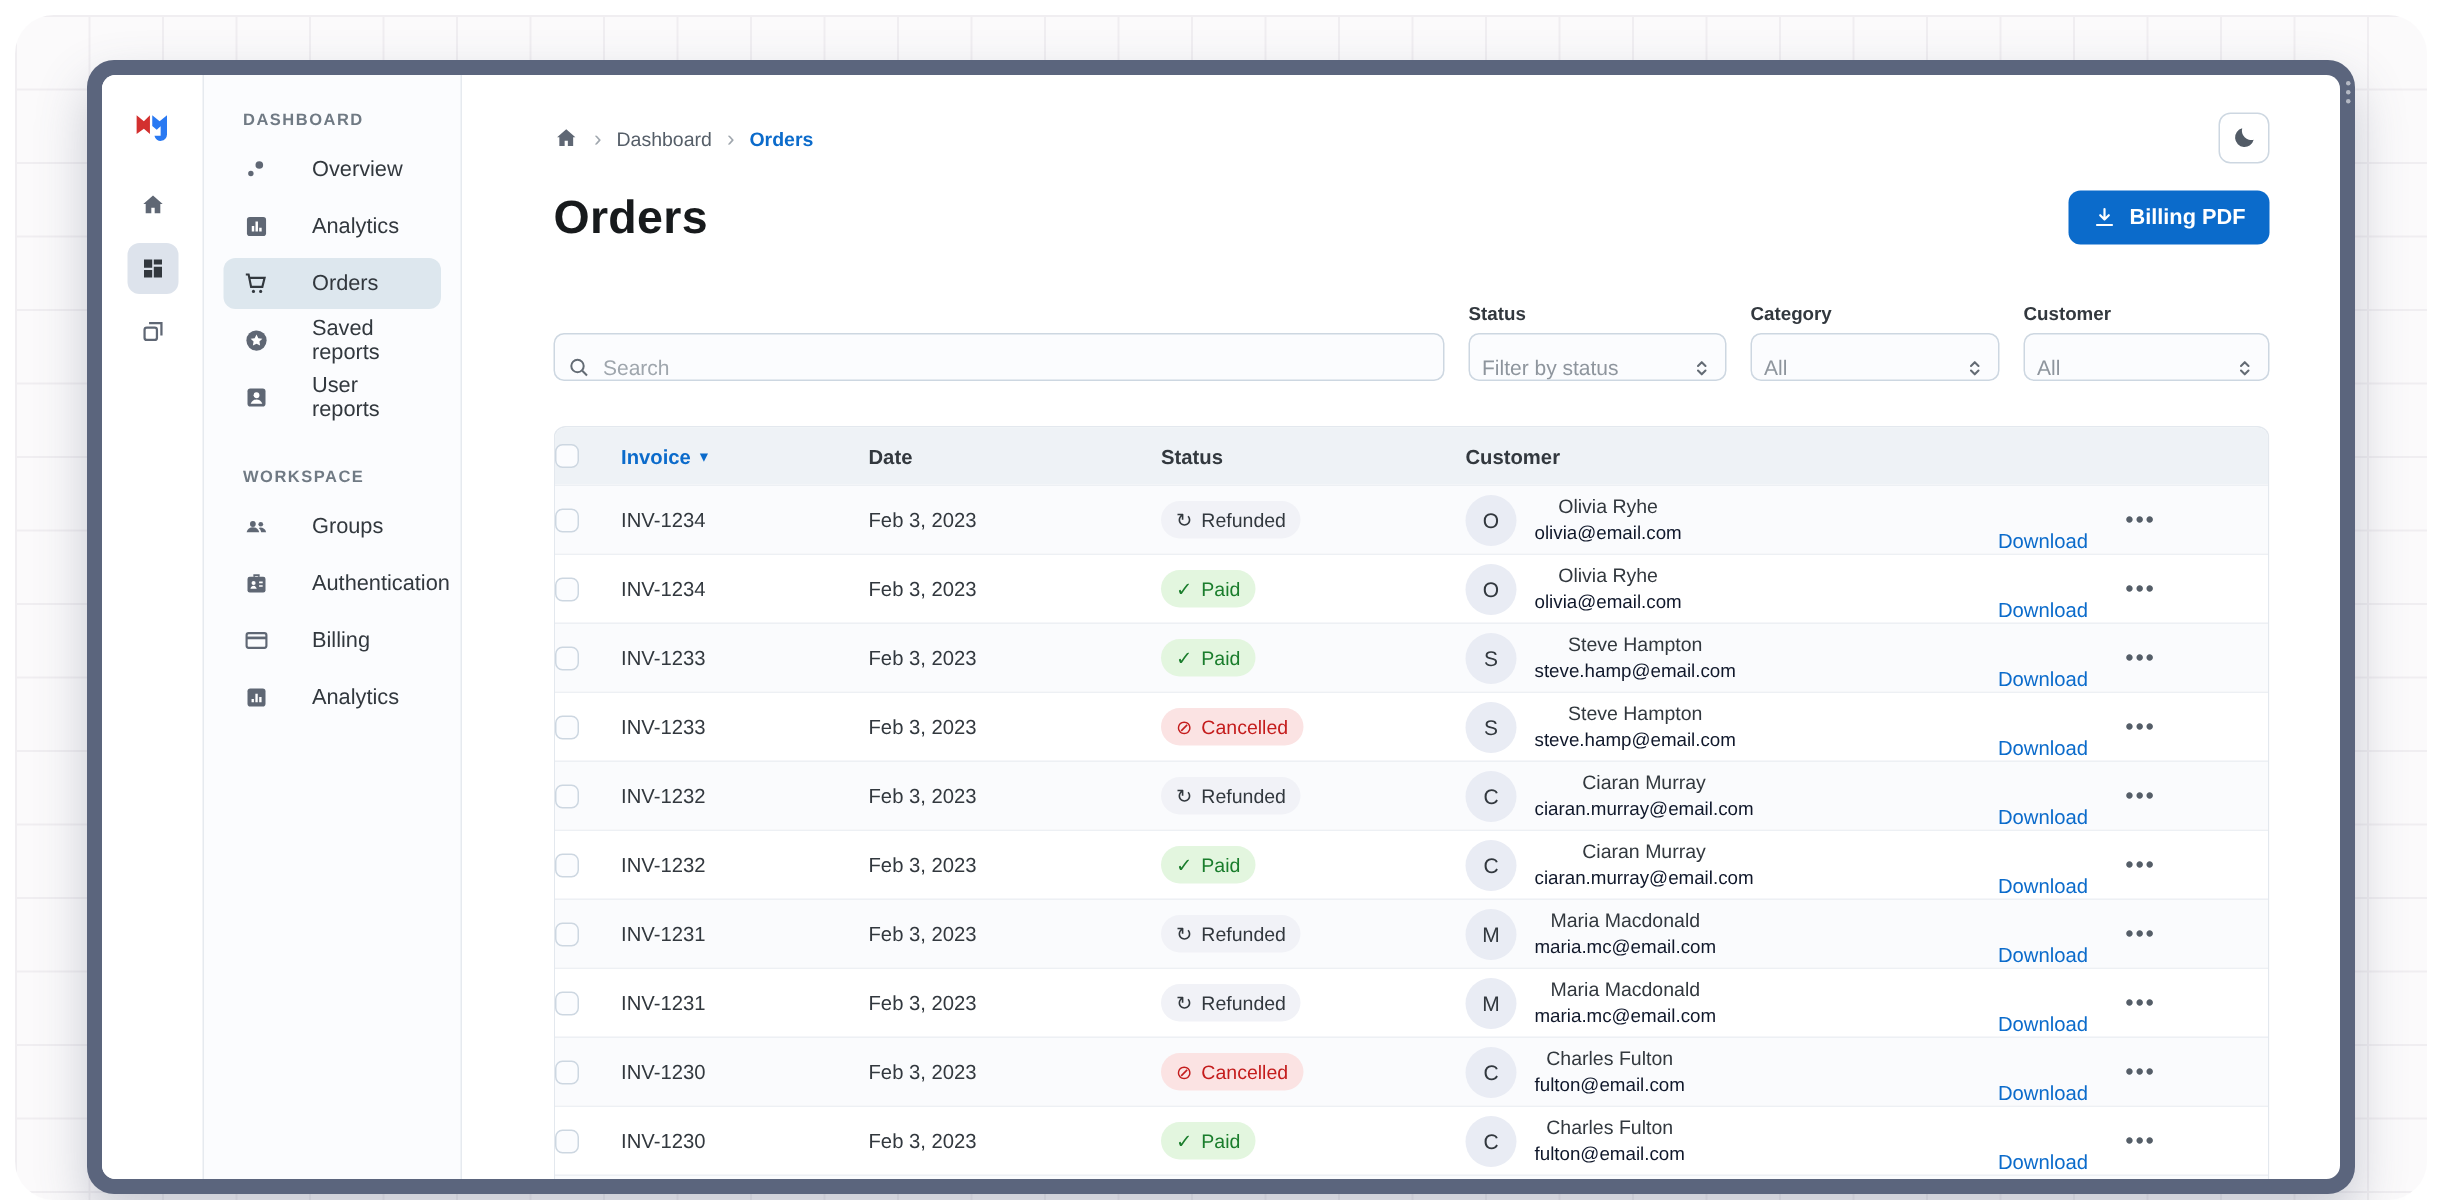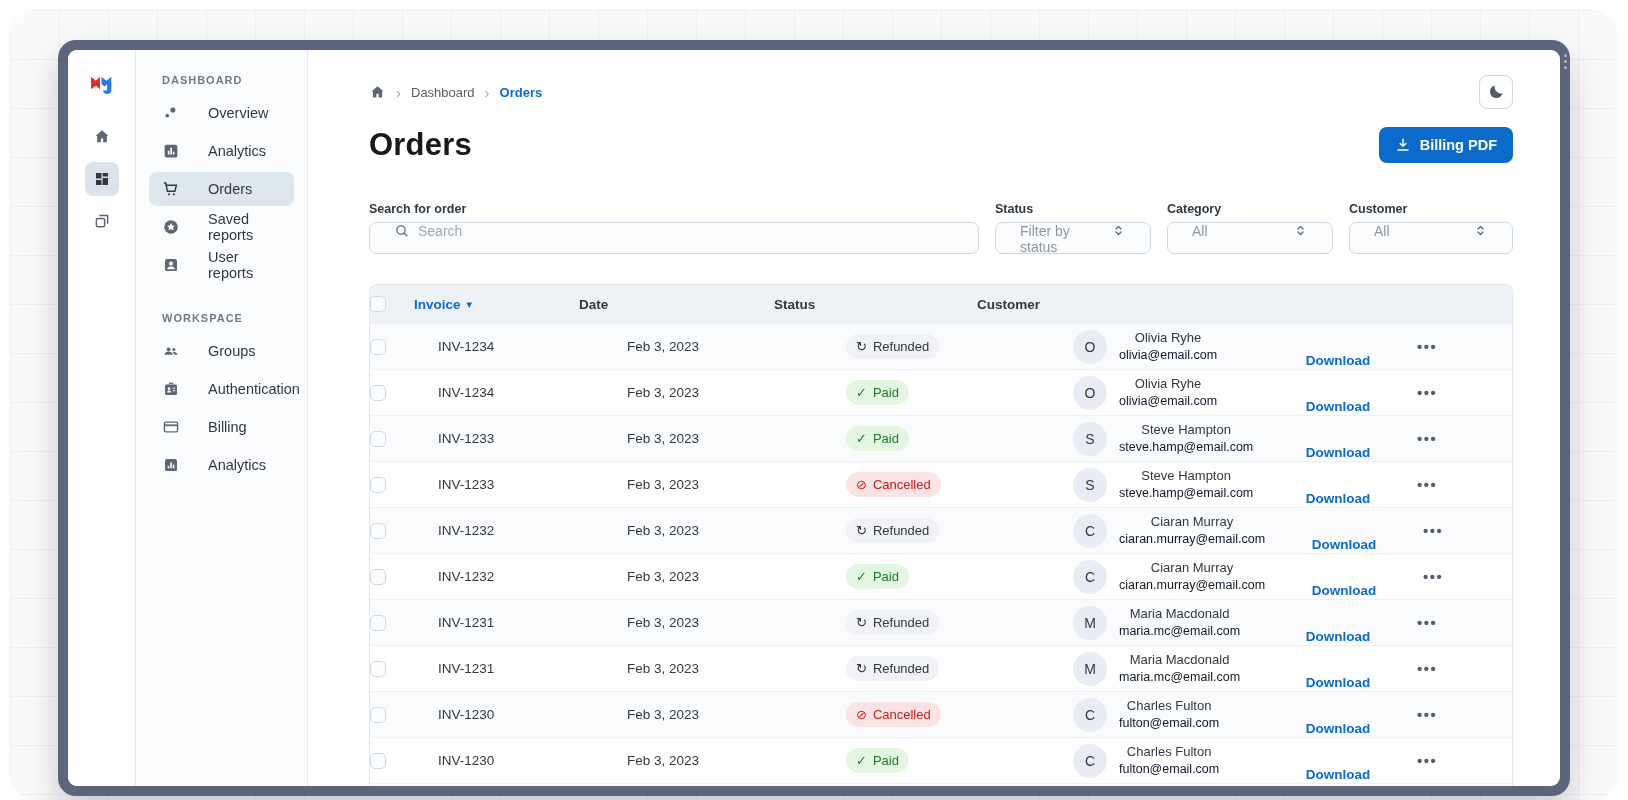--- a/index.html
+++ b/index.html
@@ -49,56 +49,56 @@
   h1.page-title { font-size: 31px; font-weight: 700; color: #171a1c; letter-spacing: .2px; }
   .pdf-btn { display: flex; align-items: center; gap: 9px; height: 36px; padding: 0 16px;
     background: #0b6bcb; color: #fff; border: 0; border-radius: 8px;
     font-size: 14.5px; font-weight: 600; cursor: pointer; font-family: inherit; }
   
   .filters { display: flex; gap: 16px; margin-top: 34px; align-items: flex-end; }
   .f-group { display: flex; flex-direction: column; }
   .f-group.grow { flex: 1; }
   .f-label { font-size: 12.5px; font-weight: 600; color: #32383e; margin-bottom: 6px; }
   .f-box { height: 32px; border: 1px solid #cdd7e1; border-radius: 7px; background: #fbfcfe;
-    display: flex; align-items: flex-start; padding: 0 24px; }
+    display: flex; align-items: flex-end; padding: 0 8px; }
   .search-input { flex: 1; border: 0; background: transparent; outline: none; margin-left: 8px;
     font-size: 14px; color: #32383e; font-family: inherit; }
   .search-input::placeholder { color: #9fa6ad; }
   .select-box { justify-content: space-between; cursor: pointer; }
-  .select-box.w-status { width: 156px; }
+  .select-box.w-status { width: 172px; }
   .select-box.w-category { width: 166px; }
   .select-box.w-customer { width: 164px; }
   .select-value { font-size: 14px; color: #8e959d; }
   
   .table { margin-top: 30px; border: 1px solid #e3e8ee; border-bottom: 0; border-radius: 8px 8px 0 0;
     overflow: hidden; background: #fff; }
   .trow, .thead { display: grid; grid-template-columns: 44px 165px 195px 185px 1fr 110px 95px;
     align-items: center; }
   .thead { height: 38px; background: #eef2f6; font-size: 13.5px; font-weight: 700; color: #32383e; }
   .th-invoice { color: #0b6bcb; display: flex; align-items: center; gap: 6px; cursor: pointer; }
   .sort-caret { font-size: 11px; color: #0b6bcb; }
-  .trow { height: 46px; border-top: 1px solid #edf0f4; font-size: 13.5px; color: #32383e; background: #fff; gap: 24px; }
+  .trow { height: 46px; border-top: 1px solid #edf0f4; font-size: 13.5px; color: #32383e; background: #fff; }
   .trow:nth-child(odd) { background: #fafbfd; }
   .checkbox { width: 16px; height: 16px; border: 1.5px solid #cdd7e1; border-radius: 5px;
     background: #fbfcfe; display: inline-block; cursor: pointer; }
   .cell { display: flex; align-items: center; }
   .chip { display: inline-flex; align-items: center; gap: 6px; height: 25px; padding: 0 10px;
     border-radius: 99px; font-size: 13px; font-weight: 500; }
   .chip .chip-ic { font-size: 13px; line-height: 1; }
   .chip.paid { background: #e3f6df; color: #1a7d2c; }
   .chip.refunded { background: #f1f2f7; color: #32383e; }
   .chip.cancelled { background: #fbe3e3; color: #c41c1c; }
   .c-customer { padding-left: 18px; gap: 12px; }
   .avatar { width: 34px; height: 34px; border-radius: 50%; background: #e9ecf4; color: #32383e;
     font-size: 14px; font-weight: 500; display: flex; align-items: center; justify-content: center; flex: 0 0 34px; }
   .cust { display: flex; flex-direction: column; gap: 2px; line-height: 1.15; text-align: center; }
   .cname { font-size: 13px; color: #32383e; }
   .cemail { font-size: 12.5px; color: #0f172a; }
   .c-download { justify-content: center; }
-  .dl { color: #0b6bcb; font-weight: 700; font-size: 13.5px; cursor: pointer; margin-top: 28px; }
+  .dl { color: #0b6bcb; font-weight: 400; font-size: 13.5px; cursor: pointer; margin-top: 28px; }
   .dots { color: #555e68; font-weight: 700; font-size: 15px; letter-spacing: 1.5px; cursor: pointer; }
   svg { display: block; }
 </style>
 </head>
 <body>
 
 <div class="grid-bg"></div>
 
 <div class="window">
   <div class="frame-dots">
@@ -271,21 +271,20 @@
             <svg width="16" height="16" viewBox="0 0 24 24" fill="none" stroke="#fff" stroke-width="2.2" stroke-linecap="round" stroke-linejoin="round">
                 <path d="M12 3.5v10.5M12 14l-4.3-4.3M12 14l4.3-4.3M4.5 19.5h15"></path>
               </svg>
           </span>
           <span>Billing PDF</span>
         </button>
       </div>
 
       <div class="filters">
         <div class="f-group grow">
-          <div class="f-label">Search for order</div>
           <div class="f-box">
             <span>
               <svg width="16" height="16" viewBox="0 0 24 24" fill="none" stroke="#636b74" stroke-width="2">
                   <circle cx="10.5" cy="10.5" r="6.2"></circle>
                   <path d="M15.3 15.3 20 20"></path>
                 </svg>
             </span>
             <input class="search-input" placeholder="Search" style="">
           </div>
         </div>

